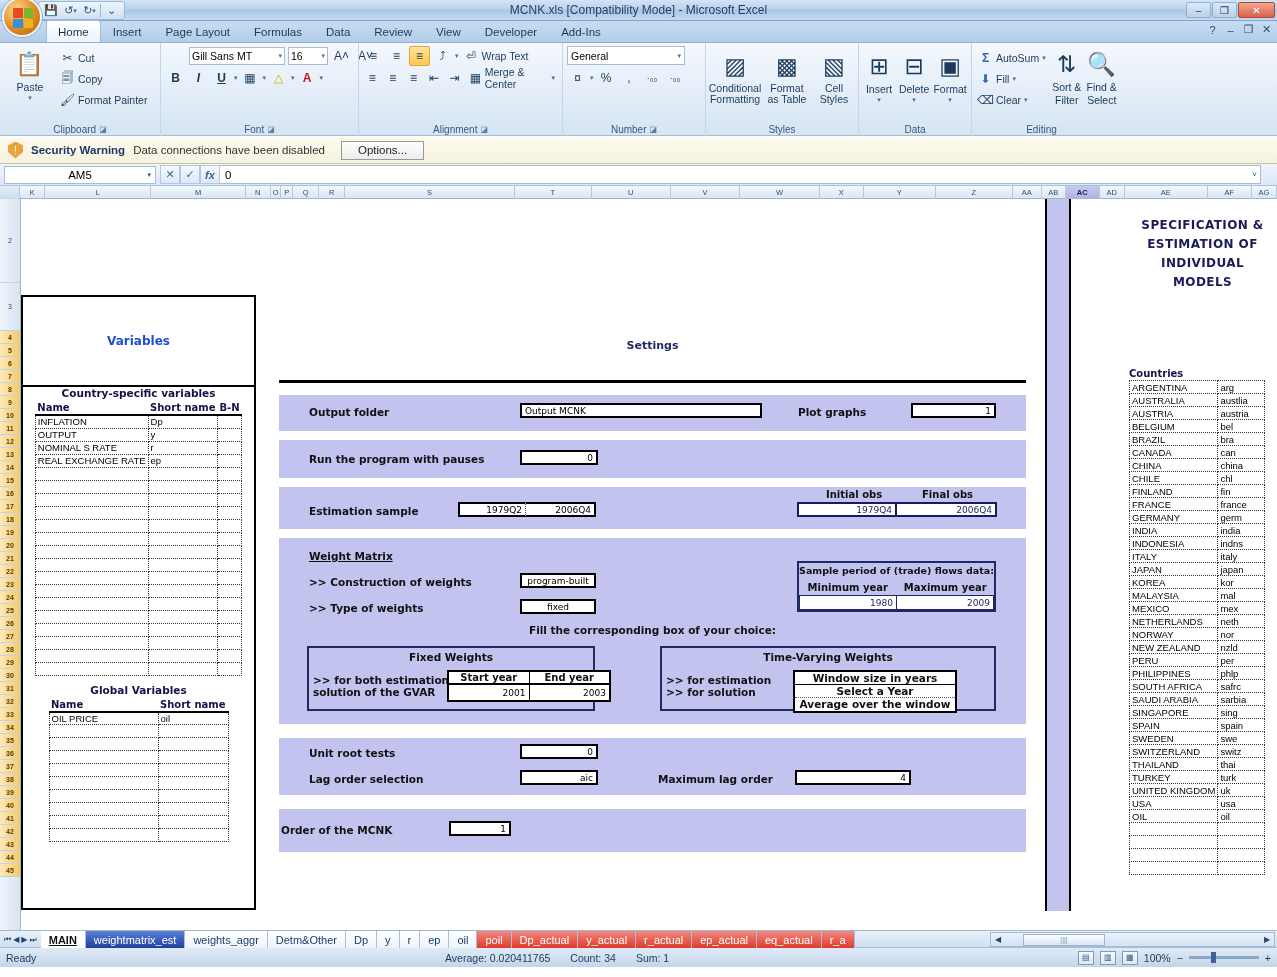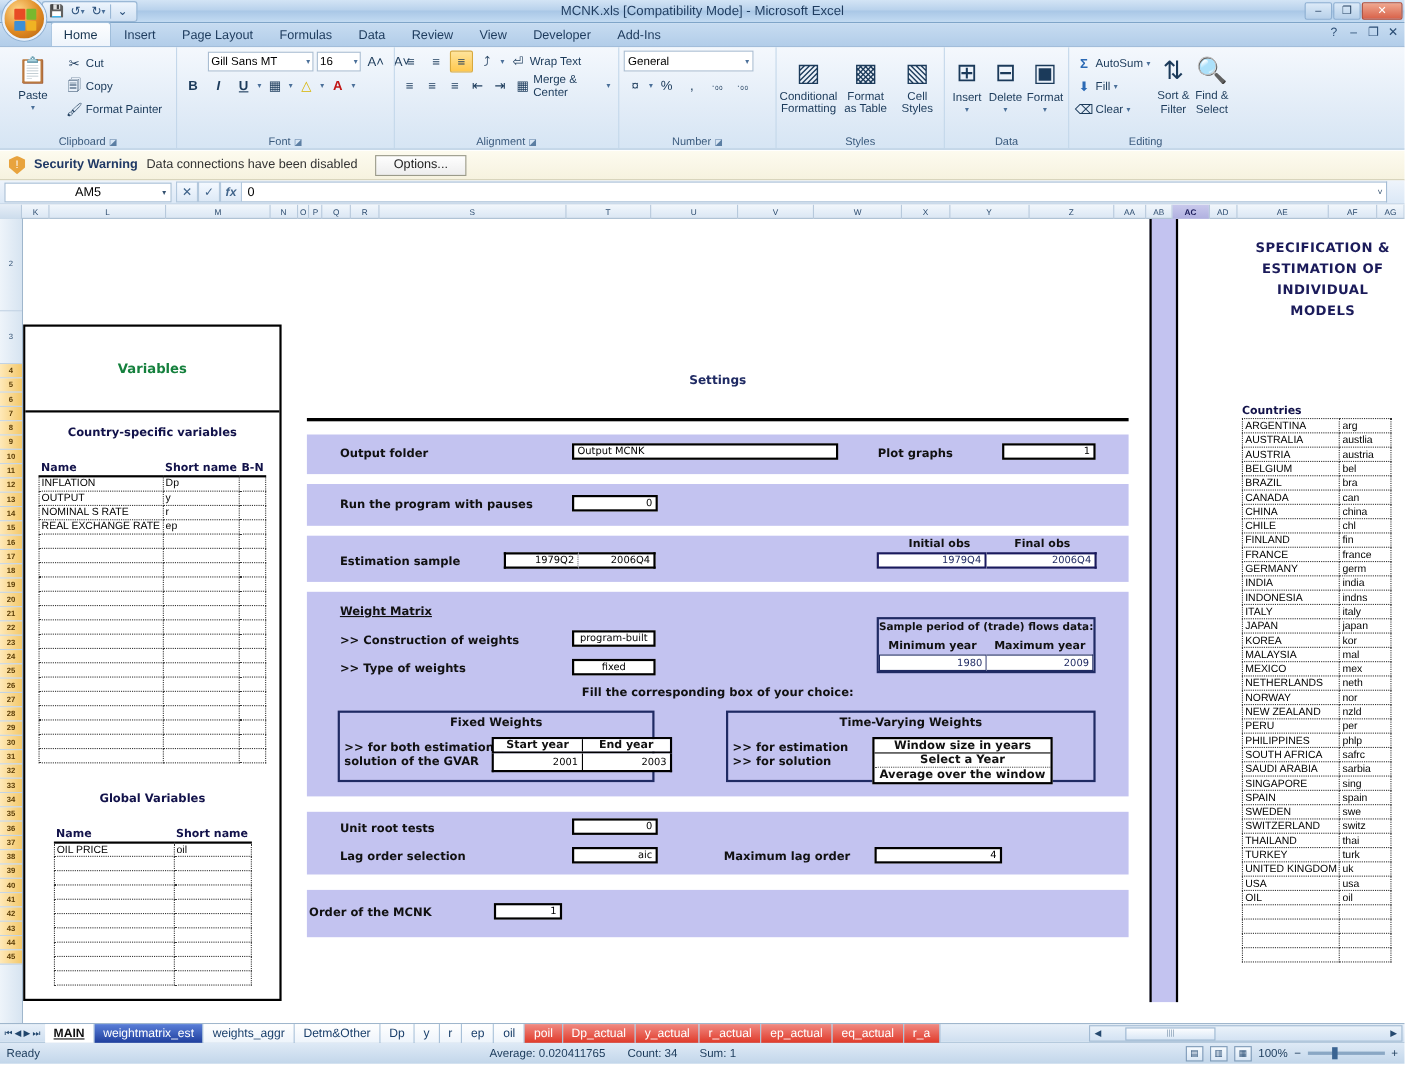--- a/index.html
+++ b/index.html
@@ -159,25 +159,25 @@
 
   .canvas{ position:absolute; left:21px; top:13px; right:0; bottom:0; background:#fff; overflow:hidden;}
 
   
   .gillsans{ font-family:"DejaVu Sans", sans-serif; }
 
   .vars-panel{
     position:absolute; left:0px; top:96px; width:235px; height:615px;
     border:2px solid #000; background:#fff;
   }
-  .vars-title{ height:78px; display:flex; align-items:center; justify-content:center;
-    font-size:12px; font-weight:bold; color:#15803d; border-bottom:2px solid #000;}
-
-  .tbl-cap{ text-align:center; font-size:10.5px; font-weight:bold; color:#12124a; padding:12px 0 2px 0;}
-  .vtable{ border-collapse:collapse; margin:18px auto; font-size:9.5px; color:#000;}
+  .vars-title{ height:90px; display:flex; align-items:center; justify-content:center;
+    font-size:12px; font-weight:bold; color:#1d4ed8; border-bottom:2px solid #000;}
+
+  .tbl-cap{ text-align:center; font-size:10.5px; font-weight:bold; color:#12124a; padding:0 0 2px 0;}
+  .vtable{ border-collapse:collapse; margin:0 auto; font-size:9.5px; color:#000;}
   .vtable th{ font-size:10px; font-weight:bold; color:#12124a; text-align:left;
     padding:0 2px; height:14px; border-bottom:2px solid #000; white-space:nowrap;}
   .vtable td{ border:1px dotted #333; height:13px; padding:0 2px; white-space:nowrap; overflow:hidden;}
 
   .settings-panel{
     position:absolute; left:258px; top:96px; width:747px; height:615px; background:#fff;
   }
   .settings-title{ text-align:center; font-size:11px; font-weight:bold; color:#1f2a63; padding-top:44px;}
   .hrule{ height:3px; background:#000; margin-top:28px;}
   .band{ background:#c3c3f0; margin-top:9px; position:relative;}

